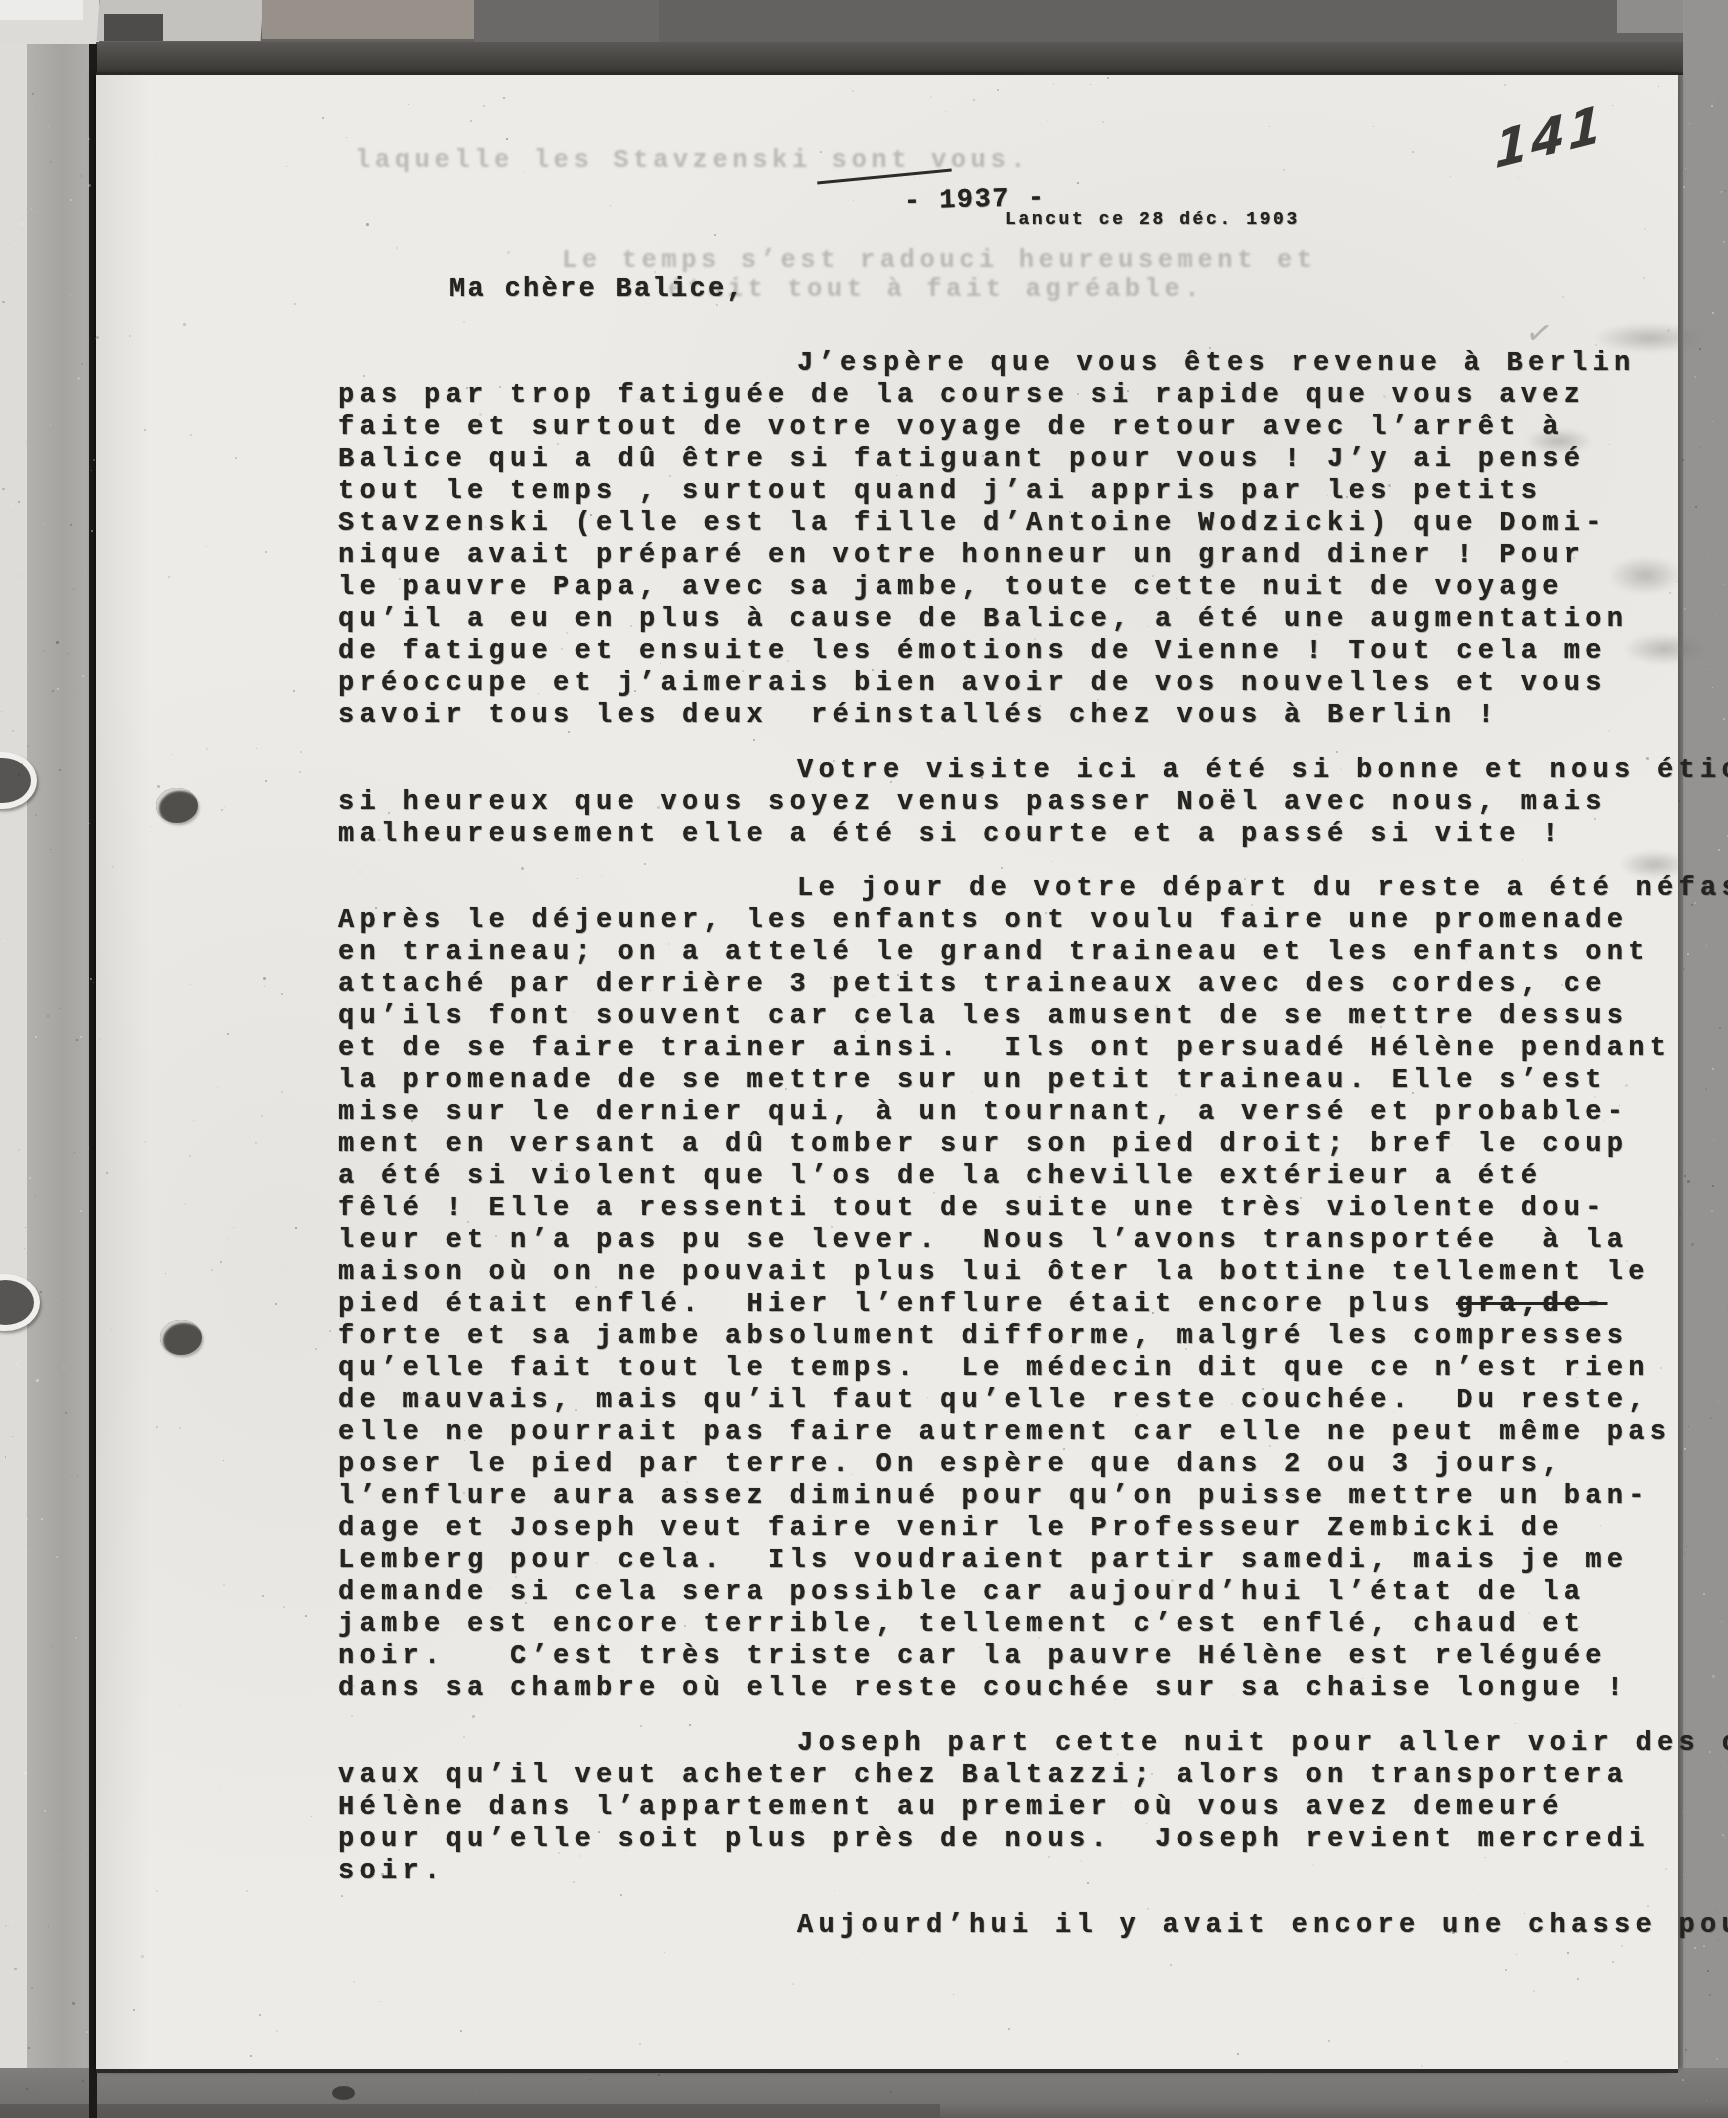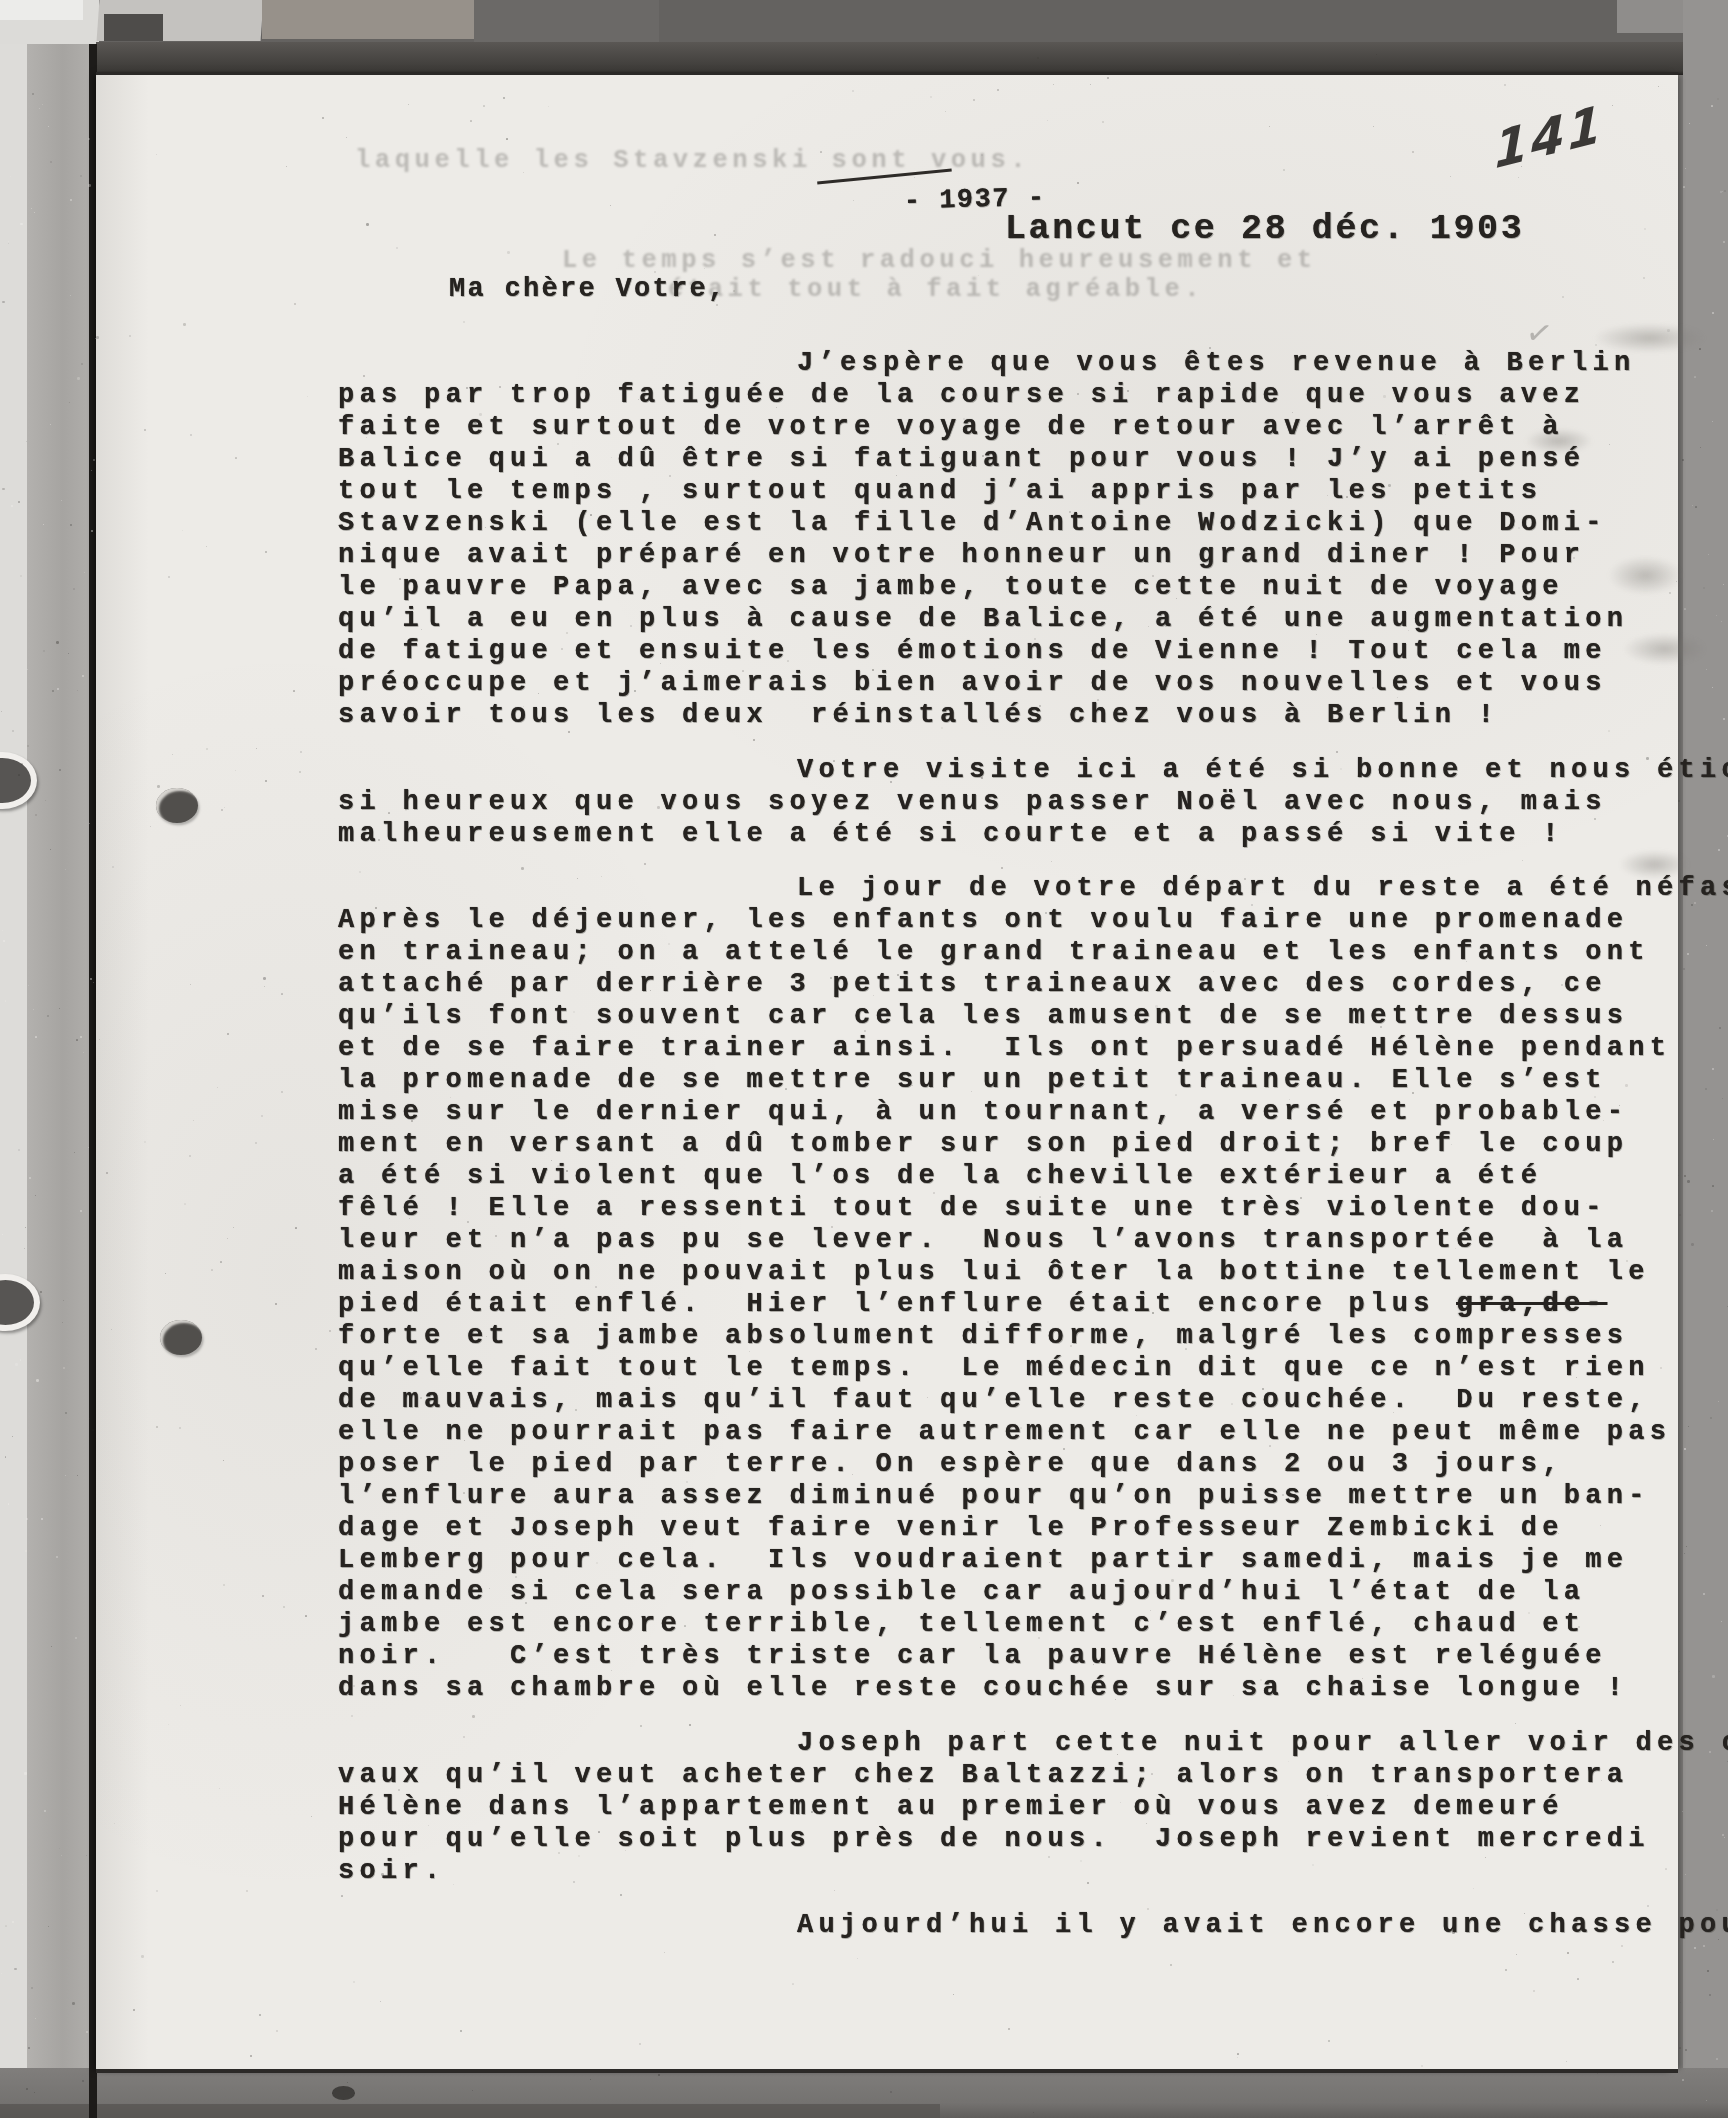--- a/index.html
+++ b/index.html
@@ -43,21 +43,21 @@
   .hole2{left:64px;top:1245px;}
   .uhole1{left:-32px;top:752px;}
   .uhole2{left:-29px;top:1274px;}
   
   .typed{color:var(--ink,#262320);font-weight:bold;white-space:pre;
          text-shadow:0 0 0.8px rgba(30,28,25,.75),0.8px 0.8px 0 rgba(40,38,34,.28);}
   .heading{left:702px;top:81px;font-size:27px;letter-spacing:1.5px;transform:rotate(-1.5deg);}
   .heading .year{position:relative;}
   .strike-line{position:absolute;left:19.6px;top:18px;width:135px;height:3px;
                background:#2e2b28;transform:rotate(-4deg);}
-  .dateline{left:909px;top:134px;font-size:35px;letter-spacing:2.6px;}
+  .dateline{left:909px;top:134px;font-size:18px;letter-spacing:2.6px;}
   .salutation{left:353px;top:199px;font-size:27px;letter-spacing:2.3px;}
   .body-block{left:242px;top:272px;width:1414px;font-size:27px;letter-spacing:5.3px;}
   .para{margin:0 0 22.6px 0;}
   .line{height:32px;line-height:32px;white-space:pre;}
   .para .line:first-child{text-indent:459px;}
   .struck{text-decoration:line-through;text-decoration-thickness:3px;font-weight:900;
           text-shadow:0 0 1.5px rgba(25,23,20,.9),0.8px 0 0 rgba(25,23,20,.9);}
   
   .folio{left:1397px;top:33px;font-family:"DejaVu Sans",sans-serif;font-style:italic;
          font-weight:bold;font-size:50px;color:#3a3836;letter-spacing:3px;
@@ -112,21 +112,21 @@
       <span>- </span><span class="year">1937</span><span> -</span>
       <span class="strike-line"></span>
     </div>
 
     <div class="block folio">141</div>
 
     <div class="block typed dateline">Lancut ce 28 déc. 1903</div>
 
     <div class="block pencil">✓</div>
 
-    <div class="block typed salutation">Ma chère Votre,</div>
+    <div class="block typed salutation">Ma chère Balice,</div>
 
     <div class="block typed body-block" id="body-block"><div class="para"><div class="line">J’espère que vous êtes revenue à Berlin</div><div class="line">pas par trop fatiguée de la course si rapide que vous avez</div><div class="line">faite et surtout de votre voyage de retour avec l’arrêt à</div><div class="line">Balice qui a dû être si fatiguant pour vous ! J’y ai pensé</div><div class="line">tout le temps , surtout quand j’ai appris par les petits</div><div class="line">Stavzenski (elle est la fille d’Antoine Wodzicki) que Domi-</div><div class="line">nique avait préparé en votre honneur un grand diner ! Pour</div><div class="line">le pauvre Papa, avec sa jambe, toute cette nuit de voyage</div><div class="line">qu’il a eu en plus à cause de Balice, a été une augmentation</div><div class="line">de fatigue et ensuite les émotions de Vienne ! Tout cela me</div><div class="line">préoccupe et j’aimerais bien avoir de vos nouvelles et vous</div><div class="line">savoir tous les deux  réinstallés chez vous à Berlin !</div></div><div class="para"><div class="line">Votre visite ici a été si bonne et nous étions</div><div class="line">si heureux que vous soyez venus passer Noël avec nous, mais</div><div class="line">malheureusement elle a été si courte et a passé si vite !</div></div><div class="para"><div class="line">Le jour de votre départ du reste a été néfaste.</div><div class="line">Après le déjeuner, les enfants ont voulu faire une promenade</div><div class="line">en traineau; on a attelé le grand traineau et les enfants ont</div><div class="line">attaché par derrière 3 petits traineaux avec des cordes, ce</div><div class="line">qu’ils font souvent car cela les amusent de se mettre dessus</div><div class="line">et de se faire trainer ainsi.  Ils ont persuadé Hélène pendant</div><div class="line">la promenade de se mettre sur un petit traineau. Elle s’est</div><div class="line">mise sur le dernier qui, à un tournant, a versé et probable-</div><div class="line">ment en versant a dû tomber sur son pied droit; bref le coup</div><div class="line">a été si violent que l’os de la cheville extérieur a été</div><div class="line">fêlé ! Elle a ressenti tout de suite une très violente dou-</div><div class="line">leur et n’a pas pu se lever.  Nous l’avons transportée  à la</div><div class="line">maison où on ne pouvait plus lui ôter la bottine tellement le</div><div class="line"><span>pied était enflé.  Hier l’enflure était encore plus </span><span class="struck">gra,de-</span></div><div class="line">forte et sa jambe absolument difforme, malgré les compresses</div><div class="line">qu’elle fait tout le temps.  Le médecin dit que ce n’est rien</div><div class="line">de mauvais, mais qu’il faut qu’elle reste couchée.  Du reste,</div><div class="line">elle ne pourrait pas faire autrement car elle ne peut même pas</div><div class="line">poser le pied par terre. On espère que dans 2 ou 3 jours,</div><div class="line">l’enflure aura assez diminué pour qu’on puisse mettre un ban-</div><div class="line">dage et Joseph veut faire venir le Professeur Zembicki de</div><div class="line">Lemberg pour cela.  Ils voudraient partir samedi, mais je me</div><div class="line">demande si cela sera possible car aujourd’hui l’état de la</div><div class="line">jambe est encore terrible, tellement c’est enflé, chaud et</div><div class="line">noir.   C’est très triste car la pauvre Hélène est reléguée</div><div class="line">dans sa chambre où elle reste couchée sur sa chaise longue !</div></div><div class="para"><div class="line">Joseph part cette nuit pour aller voir des che-</div><div class="line">vaux qu’il veut acheter chez Baltazzi; alors on transportera</div><div class="line">Hélène dans l’appartement au premier où vous avez demeuré</div><div class="line">pour qu’elle soit plus près de nous.  Joseph revient mercredi</div><div class="line">soir.</div></div><div class="para"><div class="line">Aujourd’hui il y avait encore une chasse pour</div></div></div>
 
     <div class="block punch-hole hole1"></div>
     <div class="block punch-hole hole2"></div>
   </div>
 
   <div class="block" id="specks" style="left:0;top:0;width:1728px;height:2119px;pointer-events:none;">
       <div style="position: absolute; left: 275px; top: 1303px; width: 2.1px; height: 2.1px; border-radius: 50%; background: rgba(48, 45, 42, 0.37);"></div>
       <div style="position: absolute; left: 669px; top: 475px; width: 2.1px; height: 2.1px; border-radius: 50%; background: rgba(48, 45, 42, 0.2);"></div>

